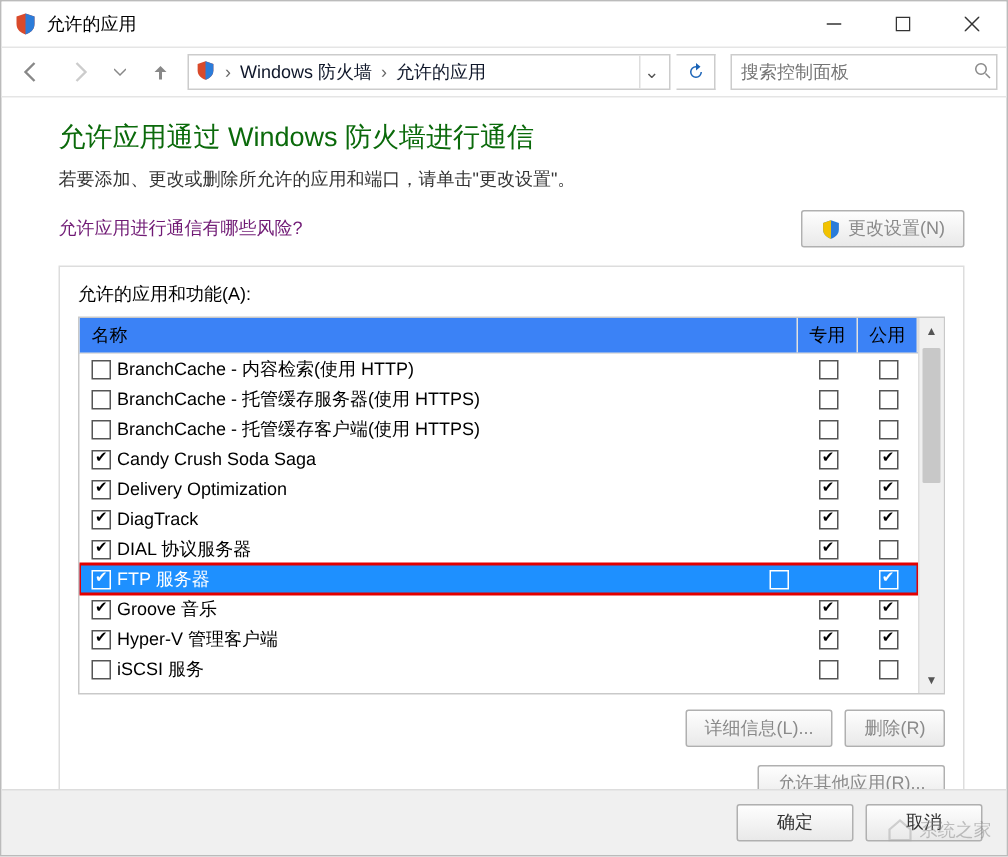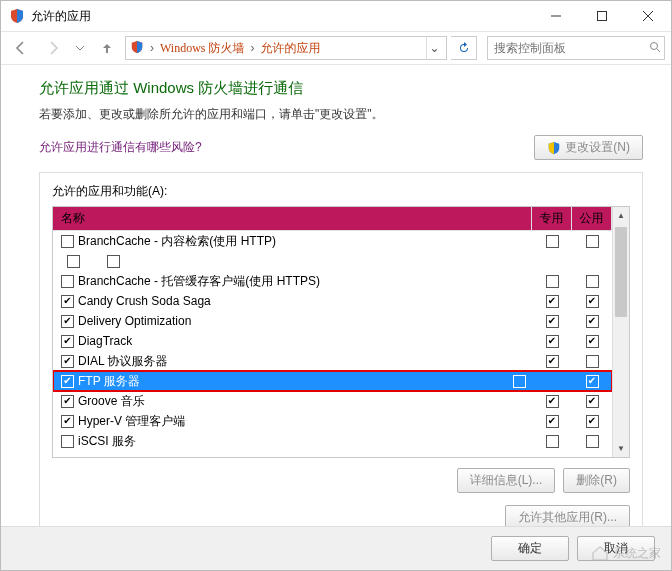--- a/index.html
+++ b/index.html
@@ -10,41 +10,41 @@
 .titlebar .ttitle { flex: 1; color: #000; }
 .winbtns { display: flex; height: 100%; }
 .winbtn { width: 46px; display: flex; align-items: center; justify-content: center; color: #333; }
 .winbtn svg { width: 10px; height: 10px; }
 
 .navbar { height: 34px; border-top: 1px solid #e5e5e5; border-bottom: 1px solid #e5e5e5; display: flex; align-items: center; padding: 0 6px; gap: 4px; background: #fff; }
 .navbtn { width: 28px; height: 26px; display: flex; align-items: center; justify-content: center; color: #888; }
 .navbtn.small { width: 18px; }
 .addr { flex: 1; height: 24px; border: 1px solid #ccc; display: flex; align-items: center; padding: 0 4px; gap: 4px; }
 .addr .sep { color: #666; padding: 0 2px; }
-.addr .crumb { color: #c2410c; font-family: Liberation Serif, serif; }
+.addr .crumb { color: #0f172a; }
 .addr .spacer { flex: 1; }
 .addr .drop { width: 16px; text-align: center; color: #555; border-left: 1px solid #ddd; height: 100%; display: flex; align-items: center; justify-content: center; }
 .refresh { width: 26px; height: 24px; border: 1px solid #ccc; border-left: none; display: flex; align-items: center; justify-content: center; color: #1a63b7; margin-right: 6px; }
 .search { width: 178px; height: 24px; border: 1px solid #ccc; display: flex; align-items: center; padding: 0 6px; color: #777; }
 .search input { border: none; outline: none; flex: 1; color: #15803d; background: transparent; }
 
 .content { padding: 14px 28px 6px 38px; }
-h1.pagetitle { color: #0b6a0b; font-size: 15px; font-weight: 400; margin-bottom: 8px; }
+h1.pagetitle { color: #0b6a0b; font-size: 18px; font-weight: 400; margin-bottom: 8px; }
 .subtitle { color: #333; margin-bottom: 12px; }
 .riskrow { display: flex; align-items: center; margin-bottom: 12px; }
 .risklink { color: #701a75; flex: 1; }
 .btn { background: linear-gradient(#fefefe,#e9e9e9); border: 1px solid #b0b0b0; border-radius: 2px; padding: 3px 12px; color: #333; display: inline-flex; align-items: center; gap: 4px; }
 .btn.disabled { color: #8a8a8a; }
 .shield { width: 14px; height: 14px; }
 
 .panel { border: 1px solid #ddd; padding: 10px 12px 12px; }
 .panel-label { margin-bottom: 6px; }
 .listwrap { border: 1px solid #c9c9c9; height: 252px; display: flex; }
 .listbody { flex: 1; overflow: hidden; }
-.listhdr { display: flex; background: #be185d; border-bottom: 1px solid #e0e0e0; height: 24px; align-items: flex-start; }
+.listhdr { display: flex; background: #3b82f6; border-bottom: 1px solid #e0e0e0; height: 24px; align-items: flex-start; }
 .col-name { flex: 1; padding-left: 8px; border-right: 1px solid #e0e0e0; height: 100%; display: flex; align-items: center; }
 .col-chk { width: 40px; text-align: center; border-right: 1px solid #e0e0e0; height: 100%; display: flex; align-items: center; justify-content: center; }
 .rows { }
 .row { display: flex; align-items: center; height: 20px; }
 .row .cell-name { flex: 1; padding-left: 8px; display: flex; align-items: center; gap: 4px; }
 .row .cell-chk { width: 40px; display: flex; justify-content: center; }
 .chkbox { width: 13px; height: 13px; border: 1px solid #555; display: inline-flex; align-items: center; justify-content: center; background: #fff; font-size: 9px; line-height: 1; }
 .chkbox.checked::after { content: "✔"; color: #000; font-size: 10px; }
 .row.selected { background: #1e90ff; color: #fff; gap: 33px; }
 .row.selected .chkbox { border-color: #fff; background: transparent; }
@@ -170,20 +170,24 @@
                 <span>BranchCache - 内容检索(使用 HTTP)</span>
               </div>
               <div class="cell-chk">
                 <span class="chkbox"></span>
               </div>
               <div class="cell-chk">
                 <span class="chkbox"></span>
               </div>
             </div>
             <div class="row">
+              <div class="cell-name">
+                <span class="chkbox"></span>
+                <span>BranchCache - 托管缓存服务器(使用 HTTPS)</span>
+              </div>
               <div class="cell-chk">
                 <span class="chkbox"></span>
               </div>
               <div class="cell-chk">
                 <span class="chkbox"></span>
               </div>
             </div>
             <div class="row">
               <div class="cell-name">
                 <span class="chkbox"></span>

